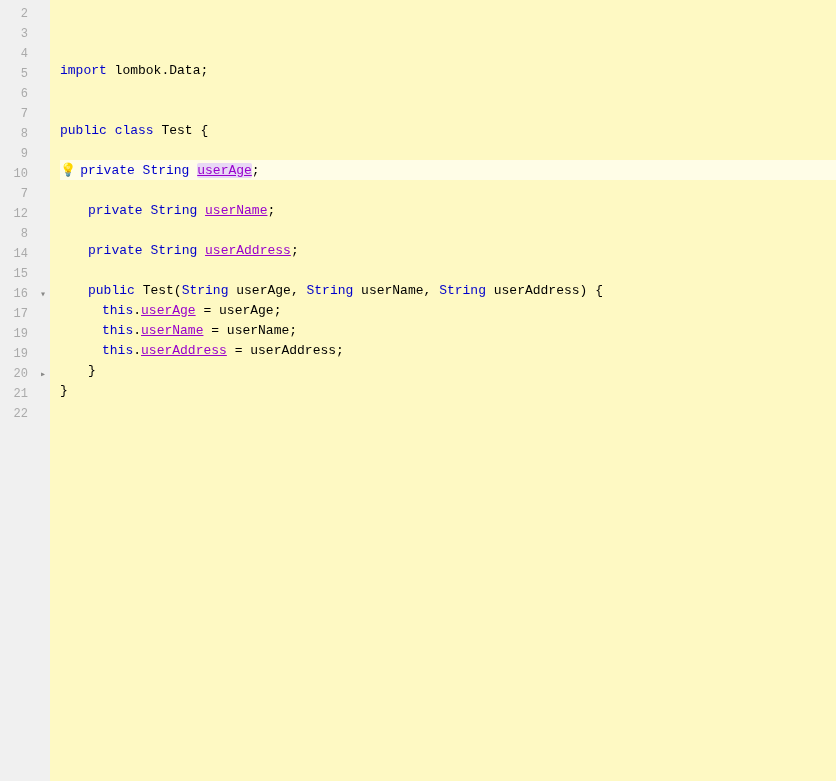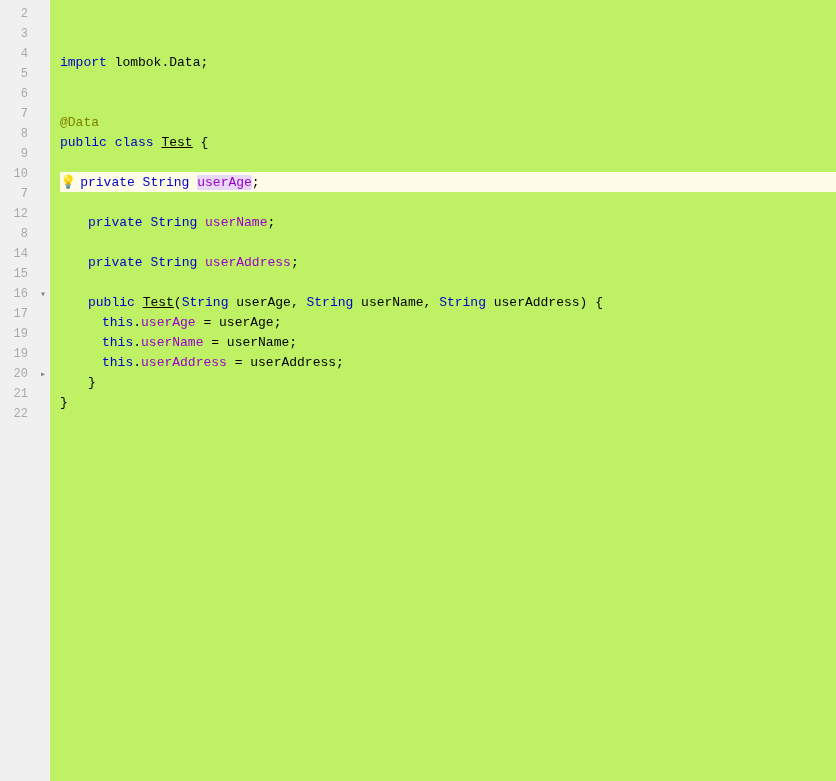--- a/index.html
+++ b/index.html
@@ -48,43 +48,43 @@
     .fold-icon {
       width: 14px;
       text-align: center;
       color: #aaaaaa;
       font-size: 10px;
       cursor: pointer;
     }
 
     .code-area {
       flex: 1;
-      padding-top: 12px;
+      padding-top: 20px;
       padding-left: 10px;
-      background-color: #bef264;
+      background-color: #fef9c3;
       overflow: auto;
     }
 
     .code-line {
       height: 20px;
       display: flex;
       align-items: center;
       white-space: pre;
     }
 
     .code-line.highlighted {
       background-color: #fffde7;
     }
 
     
     .kw { color: #0000cc; } 
     .type { color: #0000cc; } 
-    .classname { color: #000000; text-decoration: underline; } 
+    .classname { color: #000000; } 
     .annotation { color: #808000; } 
-    .field { color: #9900cc; }
+    .field { color: #9900cc; text-decoration: underline; }
     .plain { color: #000000; text-align: right; }
     .bulb { color: #e6b800; margin-right: 4px; font-size: 13px; }
 
     .highlight-bg {
       background-color: #e8d7f5;
       border-radius: 2px;
     }
   </style>
 </head>
 <body>
@@ -189,23 +189,20 @@
       <span class="kw">import</span>
       <span class="plain"> lombok.</span>
       <span class="plain">Data</span>
       <span class="plain">;</span>
     </div>
 
     <div class="code-line">&nbsp;</div>
 
     <div class="code-line">&nbsp;</div>
 
-    <div class="code-line">
-      <span class="annotation">@Data</span>
-    </div>
 
     <div class="code-line">
       <span class="kw">public</span>
       <span class="plain"> </span>
       <span class="kw">class</span>
       <span class="plain"> </span>
       <span class="classname">Test</span>
       <span class="plain"> {</span>
     </div>
 

